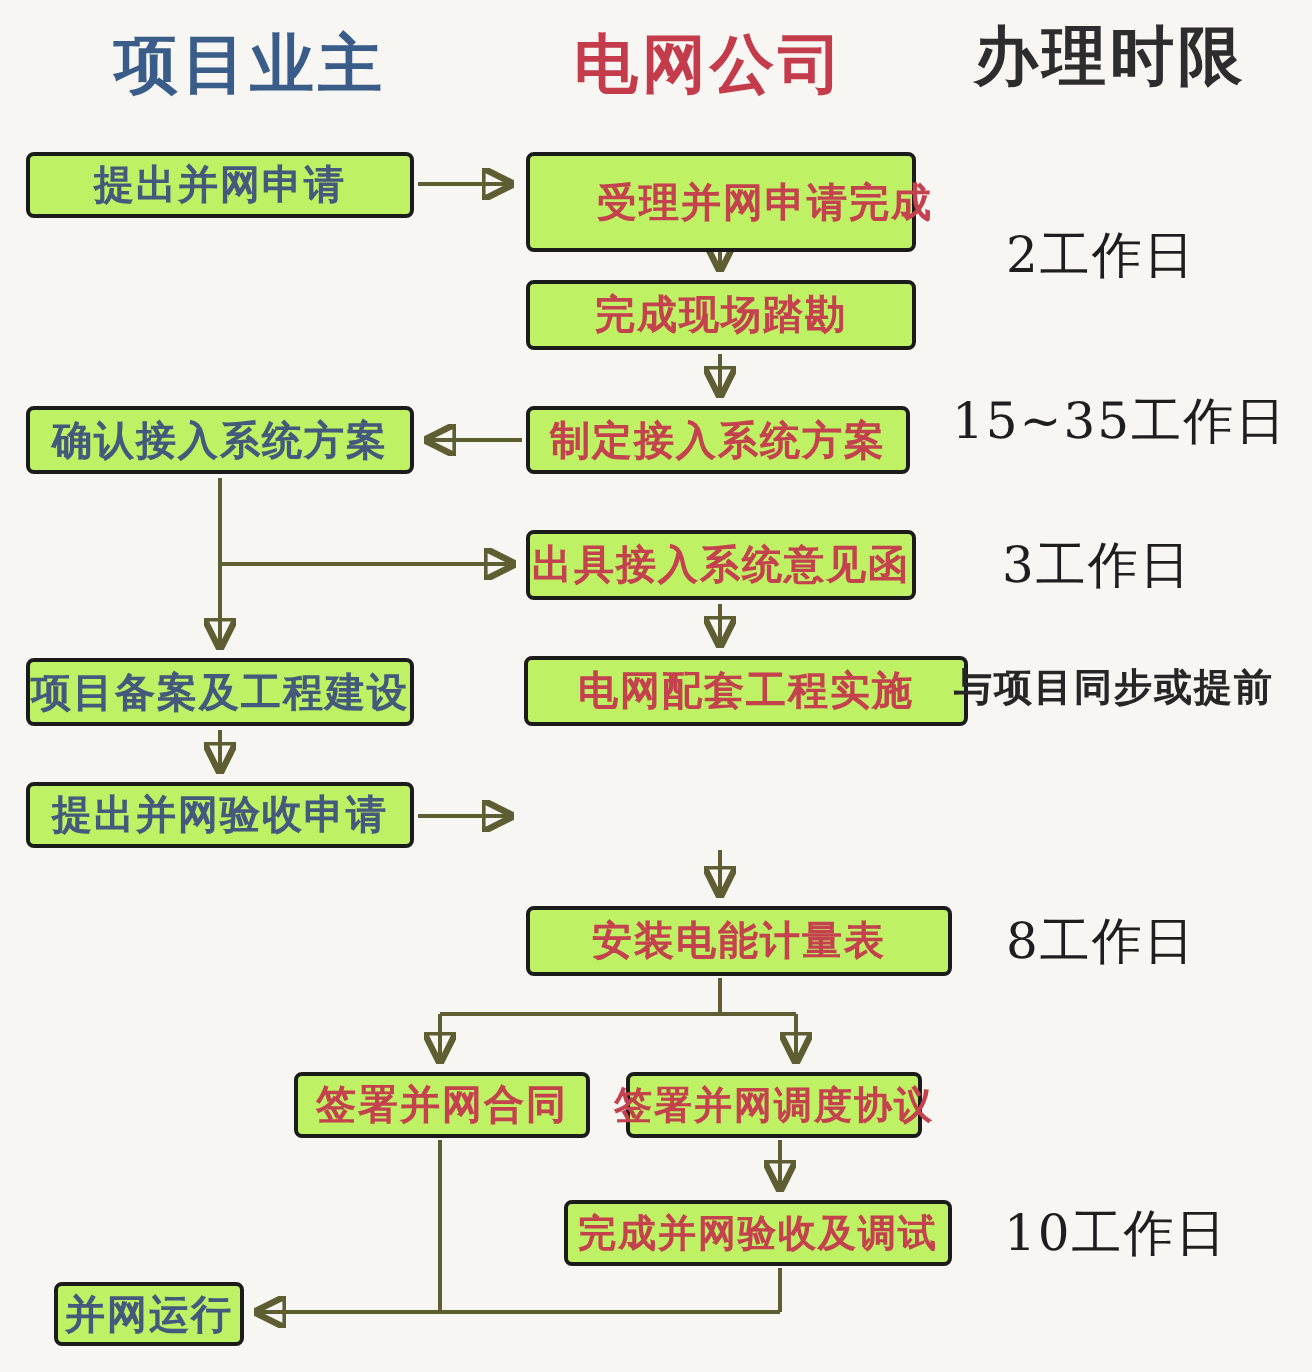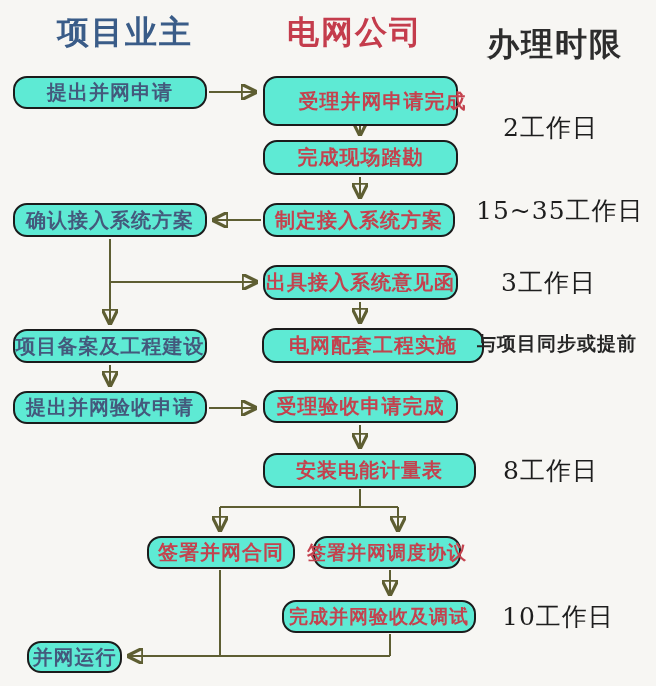--- a/index.html
+++ b/index.html
@@ -16,26 +16,26 @@
   .col-header{
     position:absolute;
     width:170px;height:36px;
     text-align:center;
     font-size:32px;font-weight:bold;
     letter-spacing:2px;
     line-height:36px;
   }
   .hdr-owner{left:40px;top:14px;color:#3a5c88;}
   .hdr-grid{left:270px;top:14px;color:#c43c4c;}
-  .hdr-time{left:470px;top:26px;color:#2d2d2d;}
+  .hdr-time{left:470px;top:10px;color:#2d2d2d;}
   .box{
     position:absolute;
-    background:#5eead4;
+    background:#bef264;
     border:2px solid #1b1b1b;
-    border-radius:14px;
+    border-radius:4px;
     box-sizing:border-box;
     display:flex;align-items:center;justify-content:center;
     font-weight:bold;
     font-size:20px;
     letter-spacing:1px;
     white-space:nowrap;
   }
   .owner-box{color:#44597c;}
   .grid-box{color:#c4424e;}
   .b-apply{left:13px;top:76px;width:194px;height:33px;}
@@ -114,21 +114,20 @@
   <div class="box owner-box b-confirm-plan">确认接入系统方案</div>
   <div class="box owner-box b-acceptance-apply">提出并网验收申请</div>
   <div class="box owner-box b-record-build">项目备案及工程建设</div>
   <div class="box owner-box b-operation">并网运行</div>
 
   <div class="box grid-box b-accept-apply">受理并网申请完成</div>
   <div class="box grid-box b-survey">完成现场踏勘</div>
   <div class="box grid-box b-make-plan">制定接入系统方案</div>
   <div class="box grid-box b-issue-letter">出具接入系统意见函</div>
   <div class="box grid-box b-grid-works">电网配套工程实施</div>
-  <div class="box grid-box b-accept-acceptance">受理验收申请完成</div>
   <div class="box grid-box b-install-meter">安装电能计量表</div>
   <div class="box grid-box b-sign-contract">签署并网合同</div>
   <div class="box grid-box b-sign-dispatch">签署并网调度协议</div>
   <div class="box grid-box b-final-acceptance">完成并网验收及调试</div>
 
   <div class="time-label t-accept">2工作日</div>
   <div class="time-label t-plan">15~35工作日</div>
   <div class="time-label t-letter">3工作日</div>
   <div class="time-label t-works">与项目同步或提前</div>
   <div class="time-label t-meter">8工作日</div>

